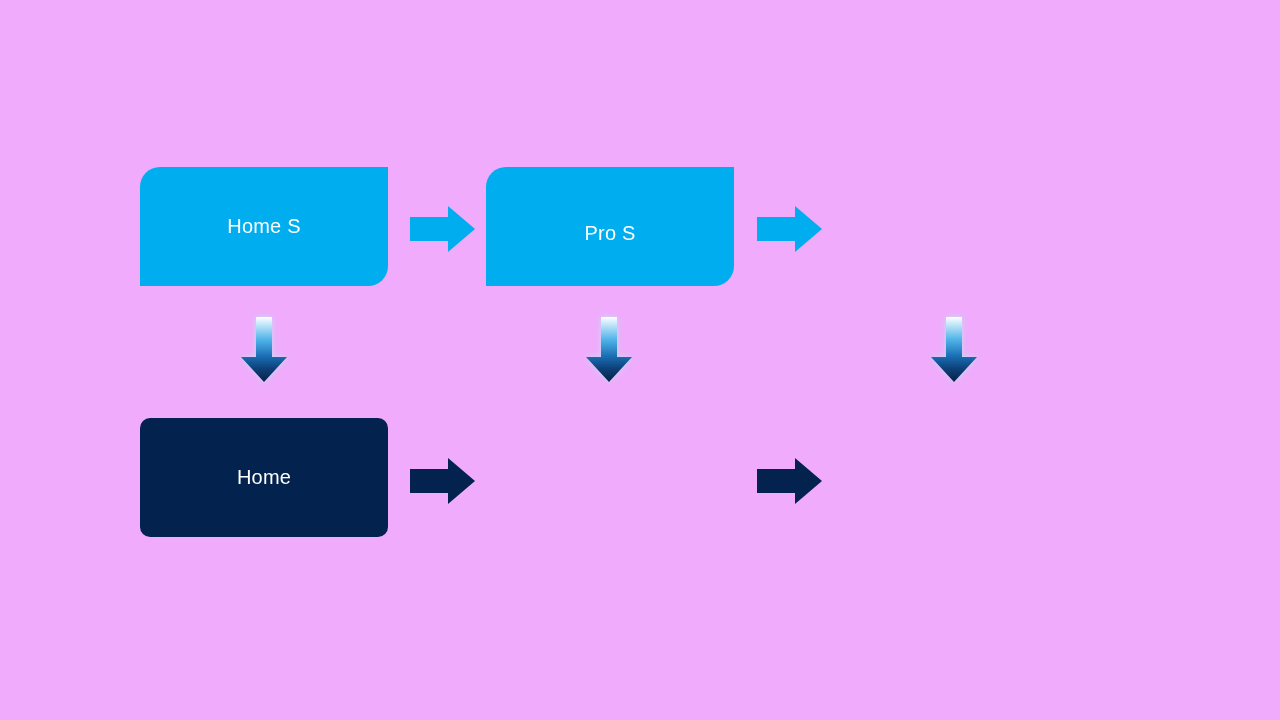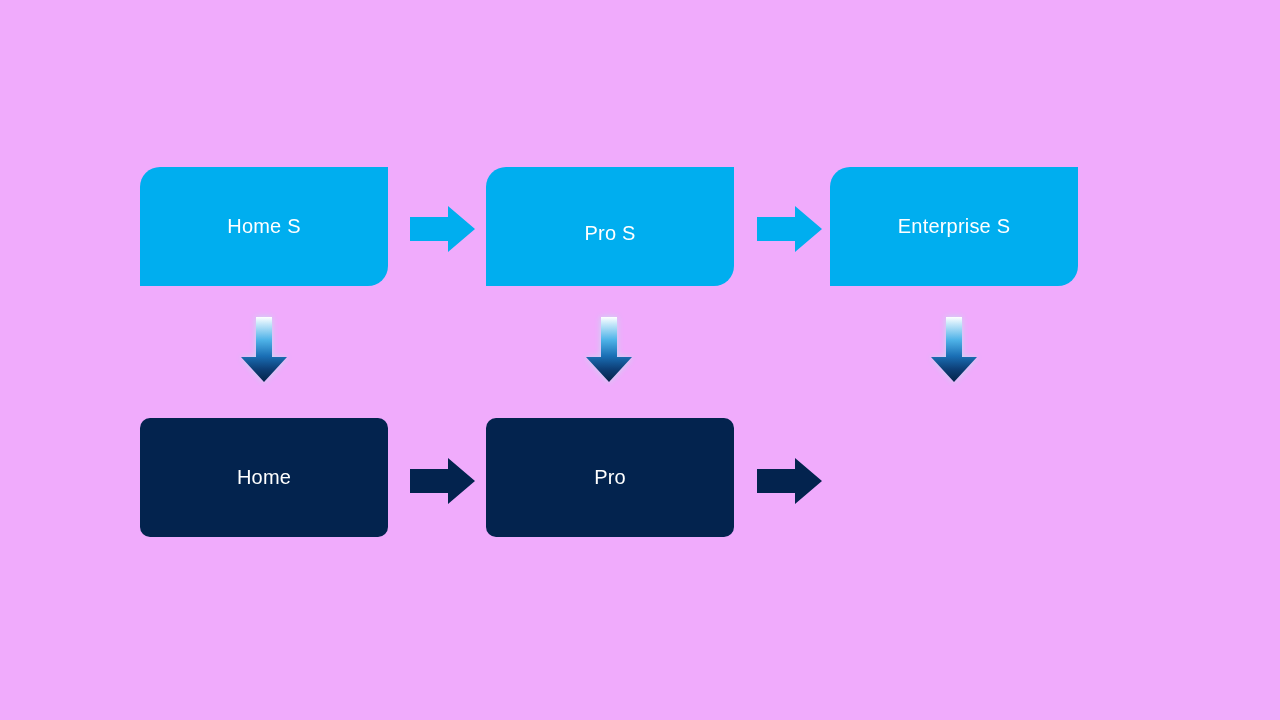--- a/index.html
+++ b/index.html
@@ -76,23 +76,20 @@
       </linearGradient>
     </defs>
   </svg>
 
   <div class="node row-top col1" style="background: rgb(0, 174, 239);">
     <span class="label" style="color: rgb(255, 255, 255);">Home S</span>
   </div>
   <div class="node row-top col2" style="background: rgb(0, 174, 239);">
     <span class="label" style="color: rgb(255, 255, 255); margin-top: 13px;">Pro S</span>
   </div>
-  <div class="node row-top col3" style="background: rgb(0, 174, 239);">
-    <span class="label" style="color: rgb(255, 255, 255);">Enterprise S</span>
-  </div>
 
   <svg class="rarrow top gap1" viewBox="0 0 66 50" style="--glow-color: #7FD9FF;">
     <path d="M0 13 H38 V2 L65 25 L38 48 V37 H0 Z" fill="#00AEEF"></path>
   </svg>
   <svg class="rarrow top gap2" viewBox="0 0 66 50" style="--glow-color: #7FD9FF;">
     <path d="M0 13 H38 V2 L65 25 L38 48 V37 H0 Z" fill="#00AEEF"></path>
   </svg>
 
   <svg class="darrow dcol1" viewBox="0 0 46 66" style="--glow-color: #C4DCF0;">
     <path d="M15 0 H31 V40 H46 L23 65 L0 40 H15 Z" fill="url(#downGrad)"></path>
@@ -100,23 +97,20 @@
   <svg class="darrow dcol2" viewBox="0 0 46 66" style="--glow-color: #C4DCF0;">
     <path d="M15 0 H31 V40 H46 L23 65 L0 40 H15 Z" fill="url(#downGrad)"></path>
   </svg>
   <svg class="darrow dcol3" viewBox="0 0 46 66" style="--glow-color: #C4DCF0;">
     <path d="M15 0 H31 V40 H46 L23 65 L0 40 H15 Z" fill="url(#downGrad)"></path>
   </svg>
 
   <div class="node row-bottom col1" style="background: rgb(3, 35, 78);">
     <span class="label" style="color: rgb(255, 255, 255);">Home</span>
   </div>
-  <div class="node row-bottom col2" style="background: rgb(3, 35, 78);">
-    <span class="label" style="color: rgb(255, 255, 255);">Pro</span>
-  </div>
 
   <svg class="rarrow bottom gap1" viewBox="0 0 66 50" style="--glow-color: #AAB8D6;">
     <path d="M0 13 H38 V2 L65 25 L38 48 V37 H0 Z" fill="#03234E"></path>
   </svg>
   <svg class="rarrow bottom gap2" viewBox="0 0 66 50" style="--glow-color: #AAB8D6;">
     <path d="M0 13 H38 V2 L65 25 L38 48 V37 H0 Z" fill="#03234E"></path>
   </svg>
 
 </div>
 

